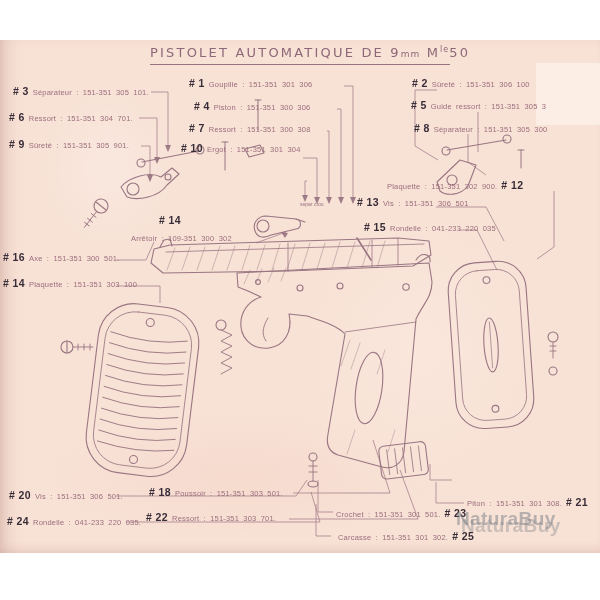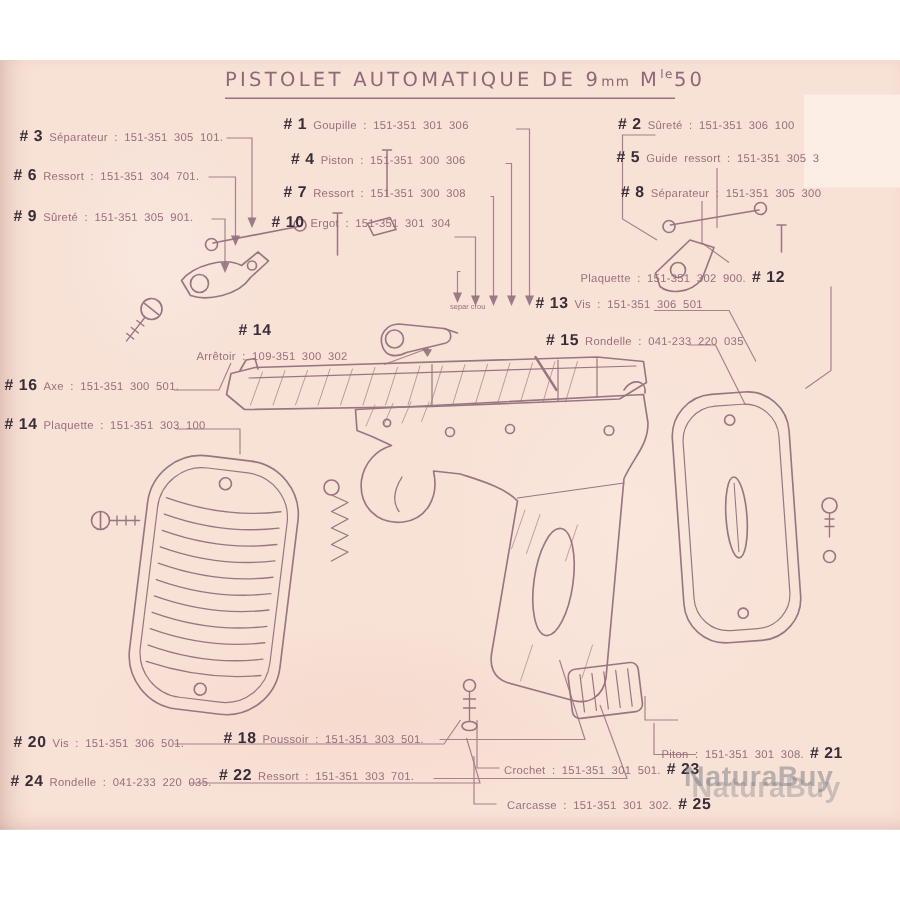--- a/index.html
+++ b/index.html
@@ -29,21 +29,21 @@
   .p1{left:189px;top:77px}  .p4{left:194px;top:100px} .p7{left:189px;top:122px}
   .p10{left:181px;top:142px}.p11{left:177px;top:173px}
   .p3{left:13px;top:85px}   .p6{left:9px;top:111px}   .p9{left:9px;top:138px}
   .p2{left:412px;top:77px}  .p5{left:411px;top:99px}  .p8{left:414px;top:122px}
   .p12{left:387px;top:179px}.p13{left:357px;top:196px}.p15{left:364px;top:221px}
   .p14{left:131px;top:214px}
   .p16{left:3px;top:251px}  .p17{left:3px;top:277px}
   .p20{left:9px;top:489px}  .p24{left:7px;top:515px}
   .p18{left:149px;top:486px}.p22{left:146px;top:511px}
   .p23{left:336px;top:507px}.p25{left:338px;top:530px}
-  .p19{left:455px;top:474px}.p21{left:441px;top:496px}
+  .p19{left:455px;top:474px}.p21{left:467px;top:496px}
   .wm{position:absolute;left:456px;top:508px;width:150px;height:44px;
       font-weight:700;font-size:19px;letter-spacing:.4px;}
   .wm span{position:absolute;white-space:nowrap;}
   .wm1{left:0;top:0;color:rgba(118,125,134,.50);}
   .wm2{left:5px;top:7px;color:rgba(118,125,134,.36);}
 </style>
 </head>
 <body>
 
 <div class="page">

